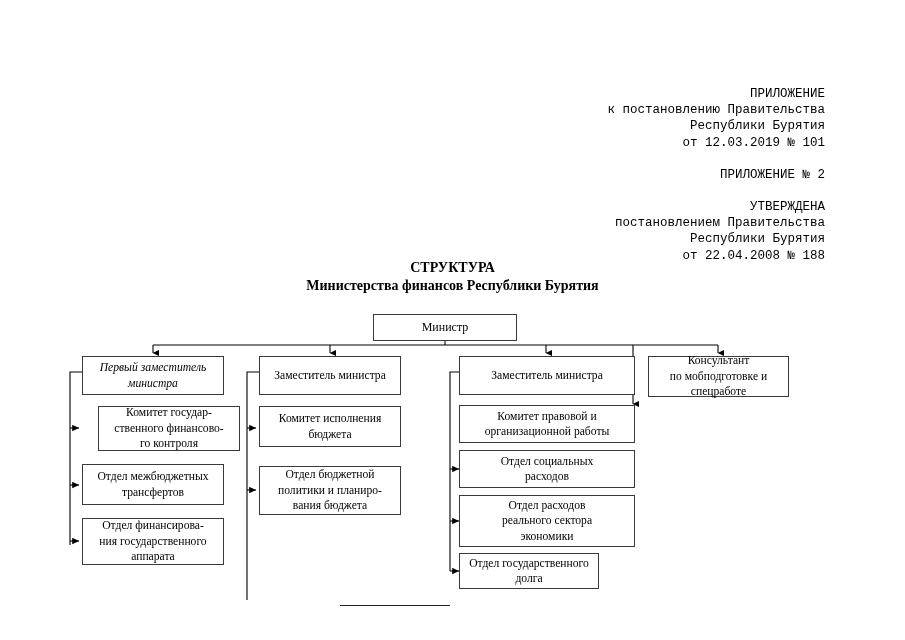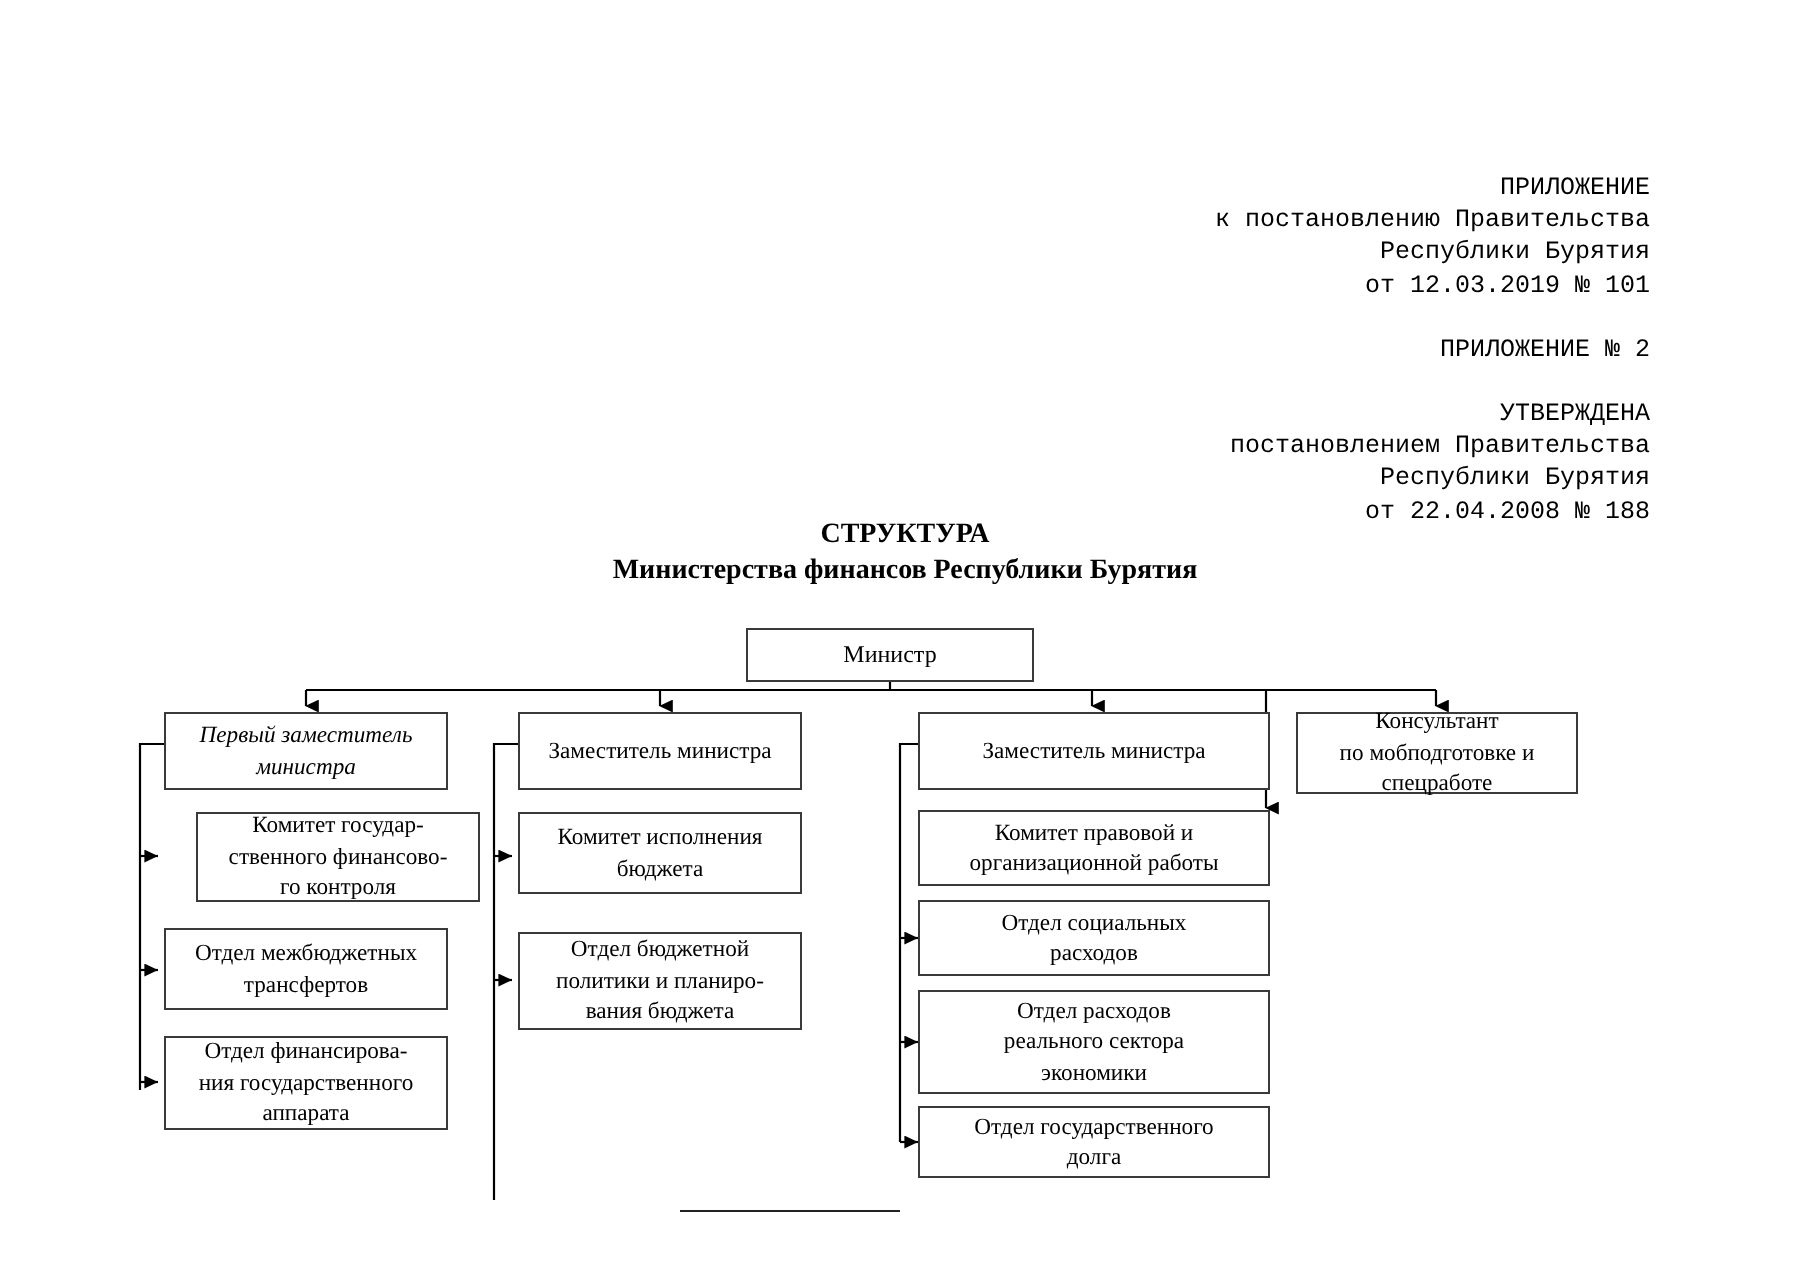--- a/index.html
+++ b/index.html
@@ -175,18 +175,18 @@
 политики и планиро-
 вания бюджета</div>
 
   <div class="node" style="left:459px; top:405px; width:176px; height:38px;text-align:center;">Комитет правовой и
 организационной работы</div>
   <div class="node" style="left:459px; top:450px; width:176px; height:38px;">Отдел социальных
 расходов</div>
   <div class="node" style="left:459px; top:495px; width:176px; height:52px;">Отдел расходов
 реального сектора
 экономики</div>
-  <div class="node" style="left:459px; top:553px; width:176px; height:36px;">Отдел государственного
+  <div class="node" style="left:459px; top:553px; width:140px; height:36px;">Отдел государственного
 долга</div>
 
 </div>
 
 <div id="footer-rule"></div>
 
 </body></html>

